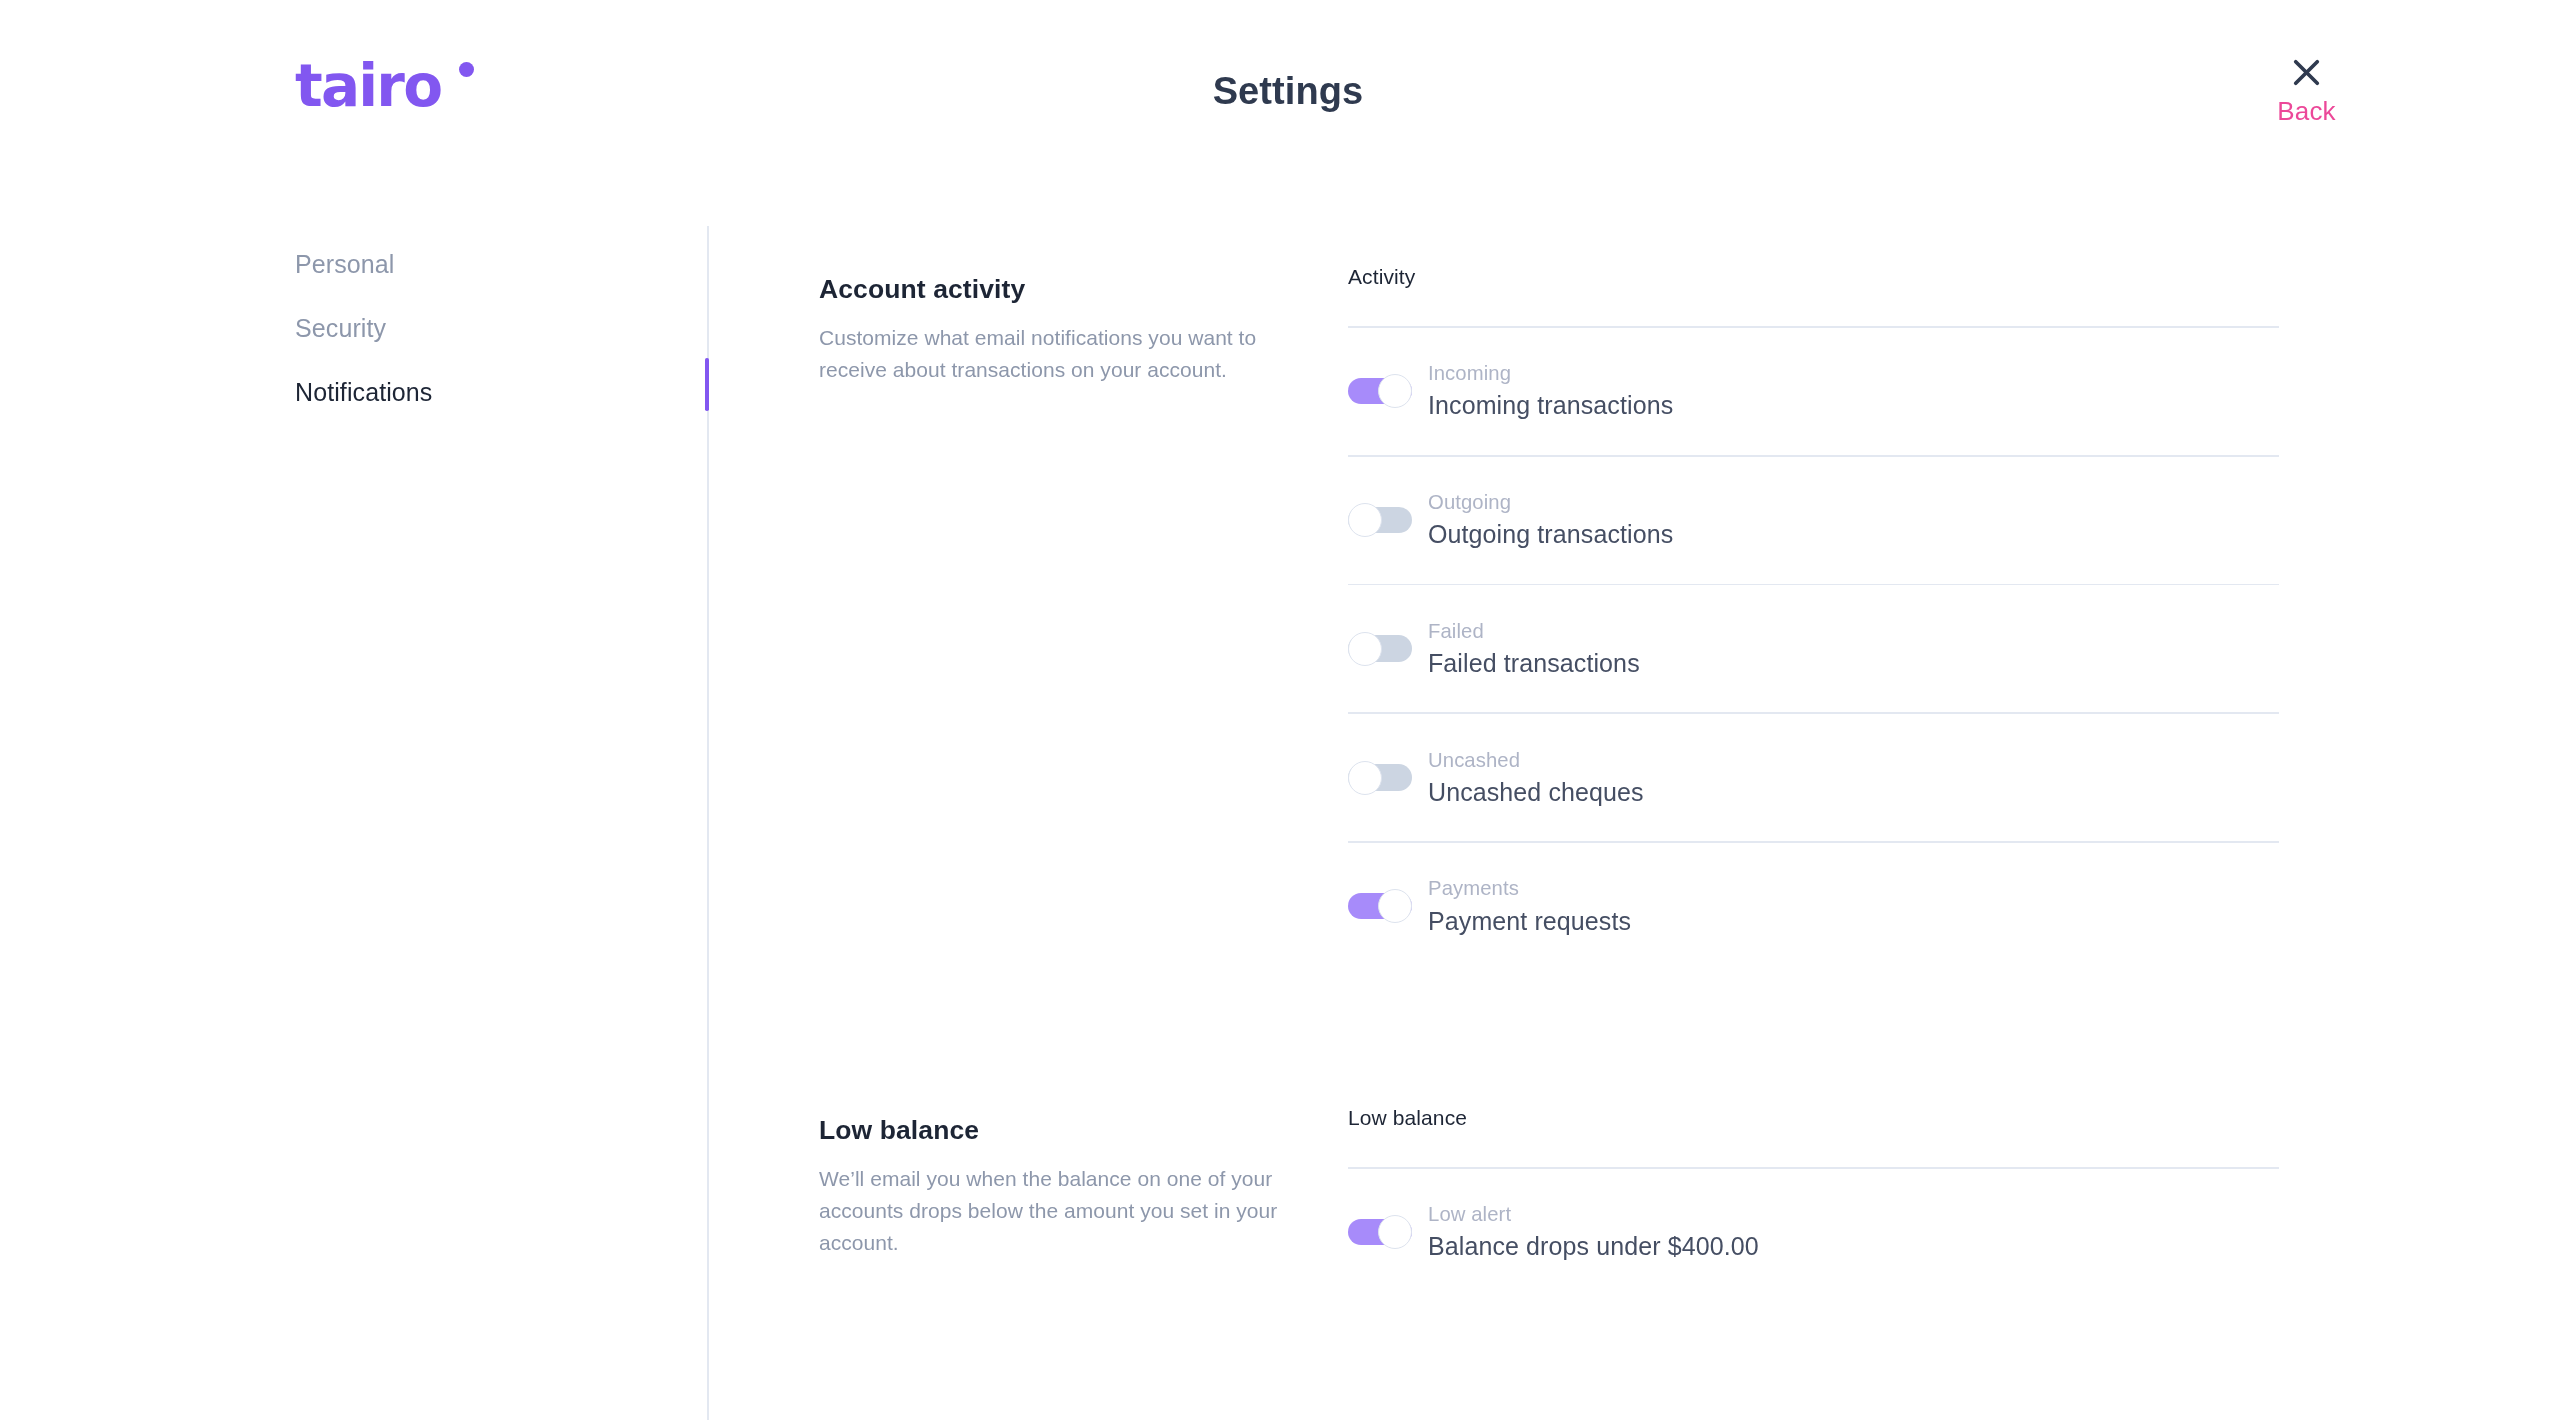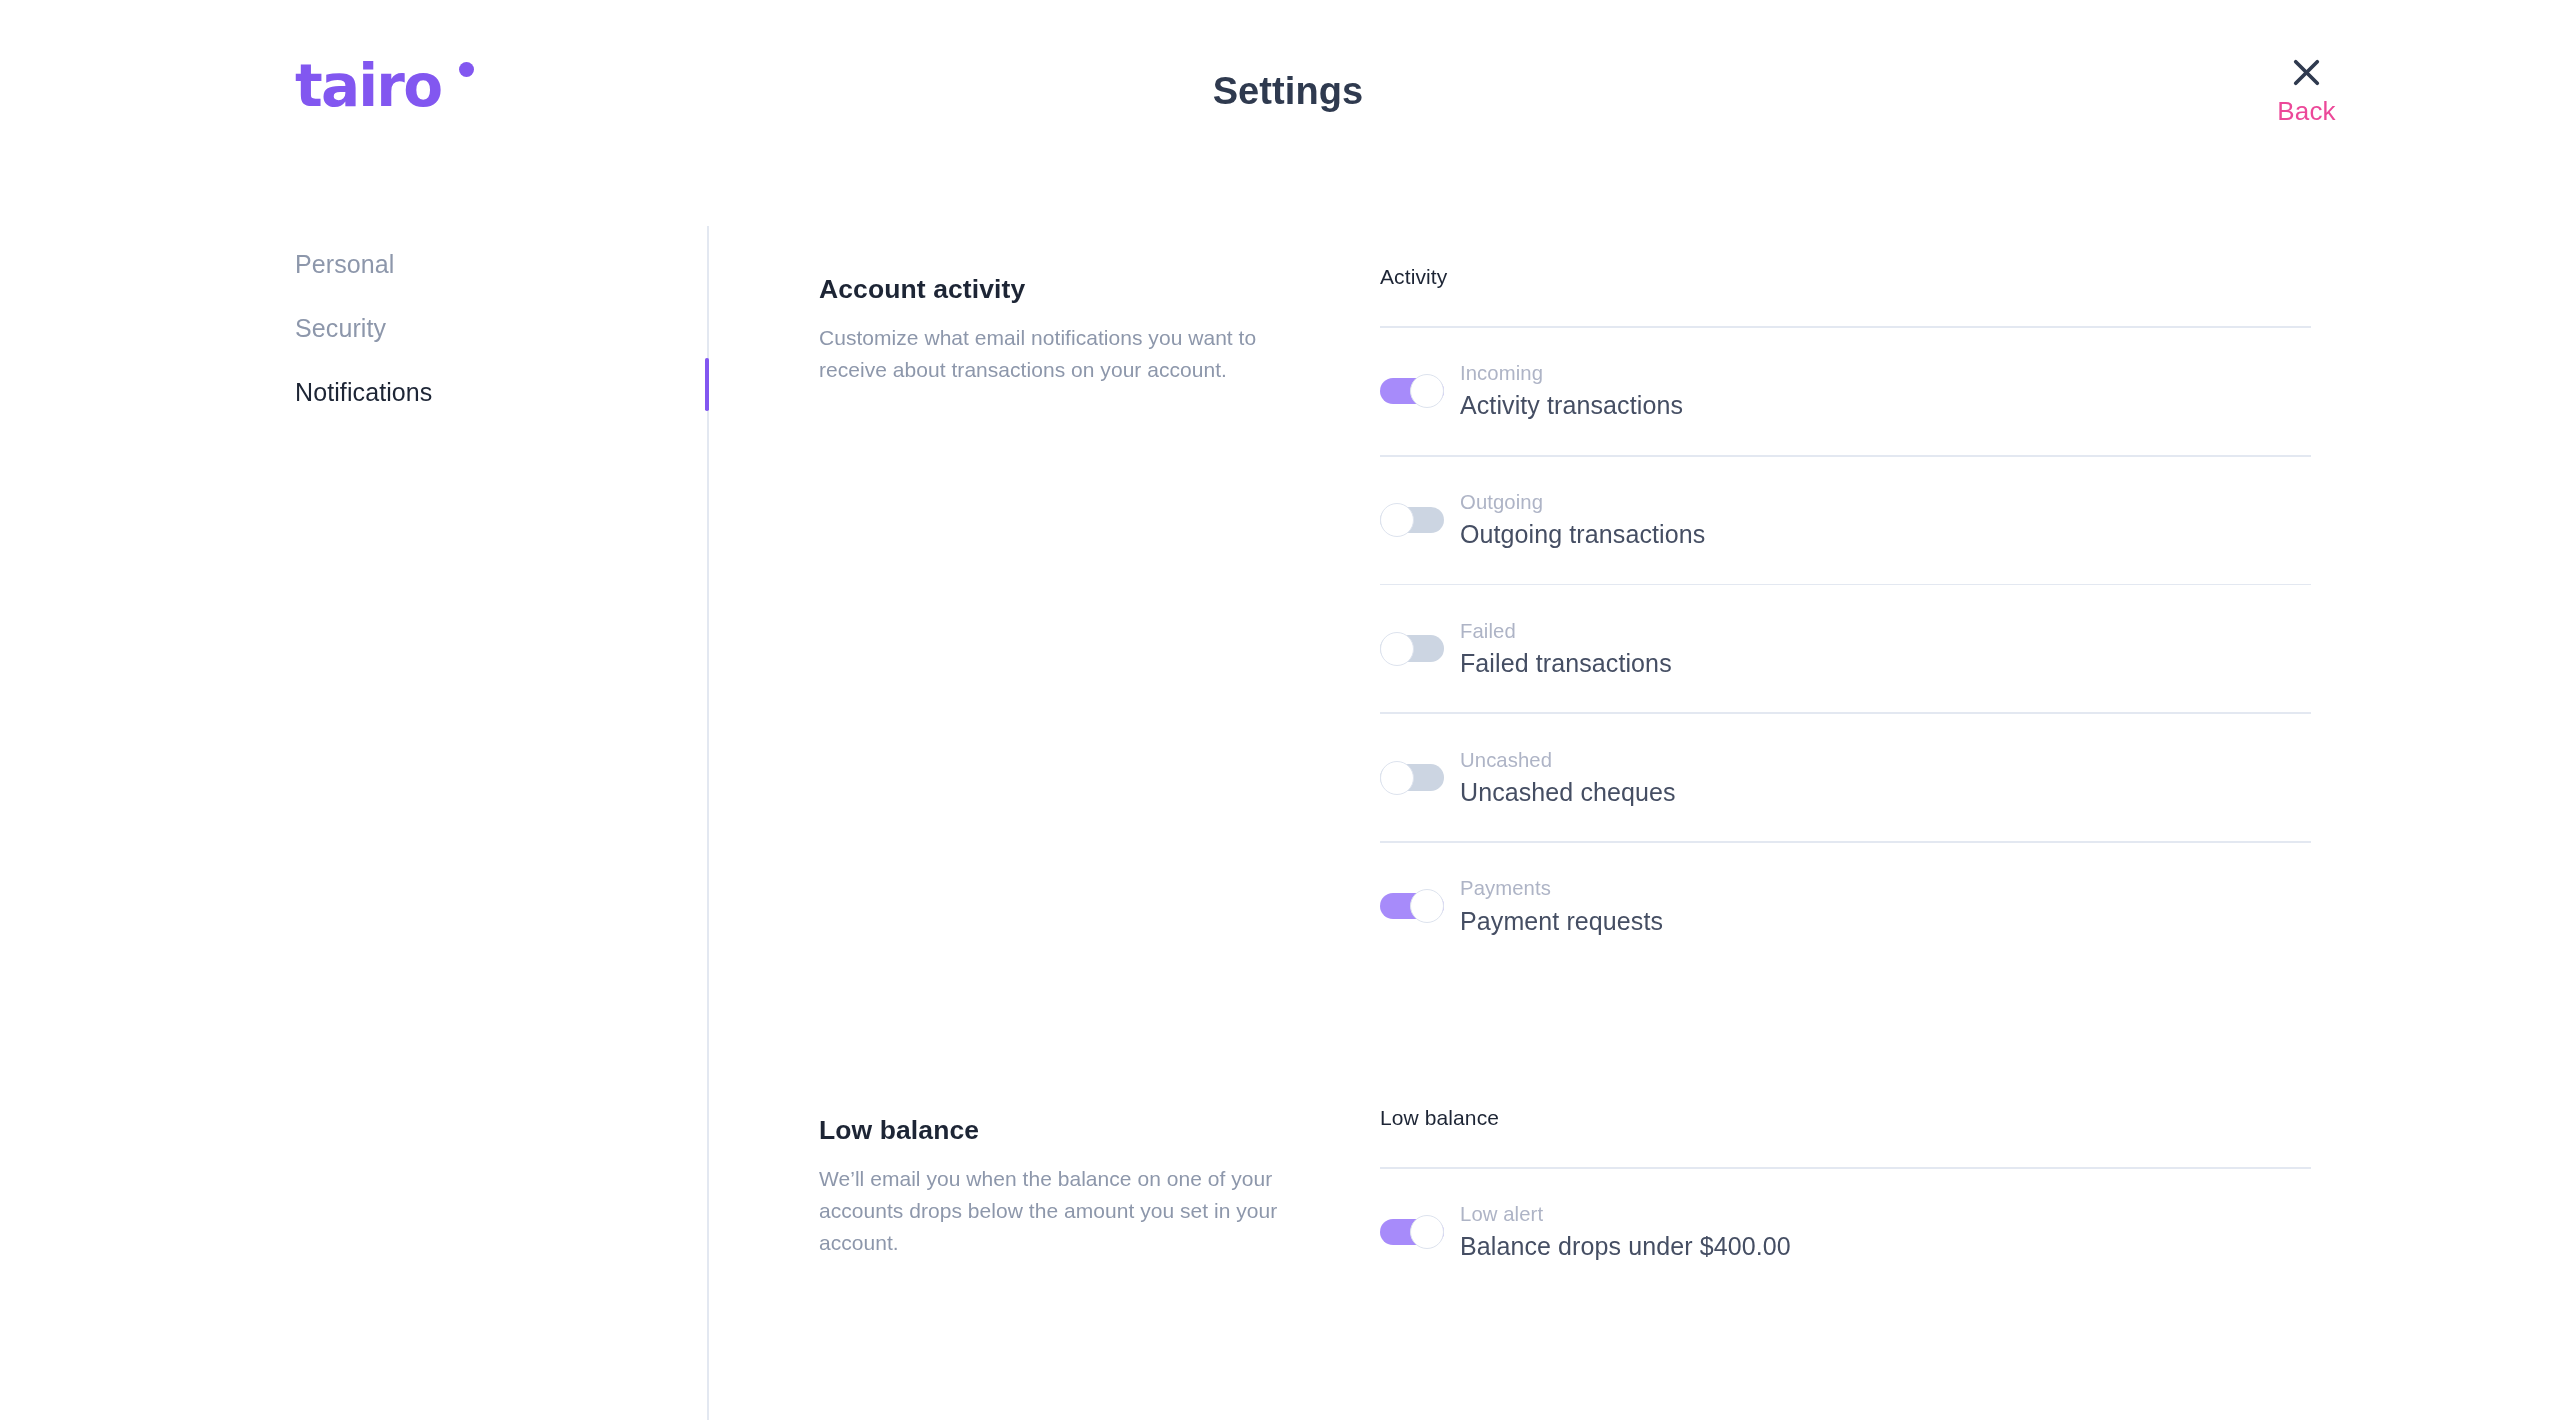--- a/index.html
+++ b/index.html
@@ -85,21 +85,21 @@
   .section { position: absolute; left: 0; width: 2576px; }
   .section-desc { position: absolute; left: 819px; width: 460px; }
   .section-title {
     font-size: 26.5px; font-weight: 600; color: #1d2535;
     letter-spacing: 0.1px; margin-bottom: 17.7px;
   }
   .section-sub {
     font-size: 21px; color: #8d97ab; line-height: 32px; letter-spacing: 0.04px;
   }
 
-  .section-panel { position: absolute; left: 1348px; width: 931px; margin-left: 32px; }
+  .section-panel { position: absolute; left: 1348px; width: 931px; }
   .panel-heading {
     font-size: 21px; color: #1d2535; font-weight: 400;
     padding-bottom: 37px; letter-spacing: 0.1px;
   }
   .panel-divider { height: 1.8px; background: #e3e8f1; width: 931px; }
 
   .toggle-row {
     display: flex; align-items: center;
     height: 127px;
     gap: 0;
@@ -177,21 +177,21 @@
         <div class="panel-heading">Activity</div>
         <div class="panel-divider"></div>
 
         <div class="toggle-row">
           <div class="toggle on">
             <span class="track"></span>
             <span class="knob"></span>
           </div>
           <div class="row-texts">
             <span class="row-label">Incoming</span>
-            <span class="row-value">Activity transactions</span>
+            <span class="row-value">Incoming transactions</span>
           </div>
         </div>
         <div class="panel-divider"></div>
 
         <div class="toggle-row">
           <div class="toggle">
             <span class="track"></span>
             <span class="knob"></span>
           </div>
           <div class="row-texts">

